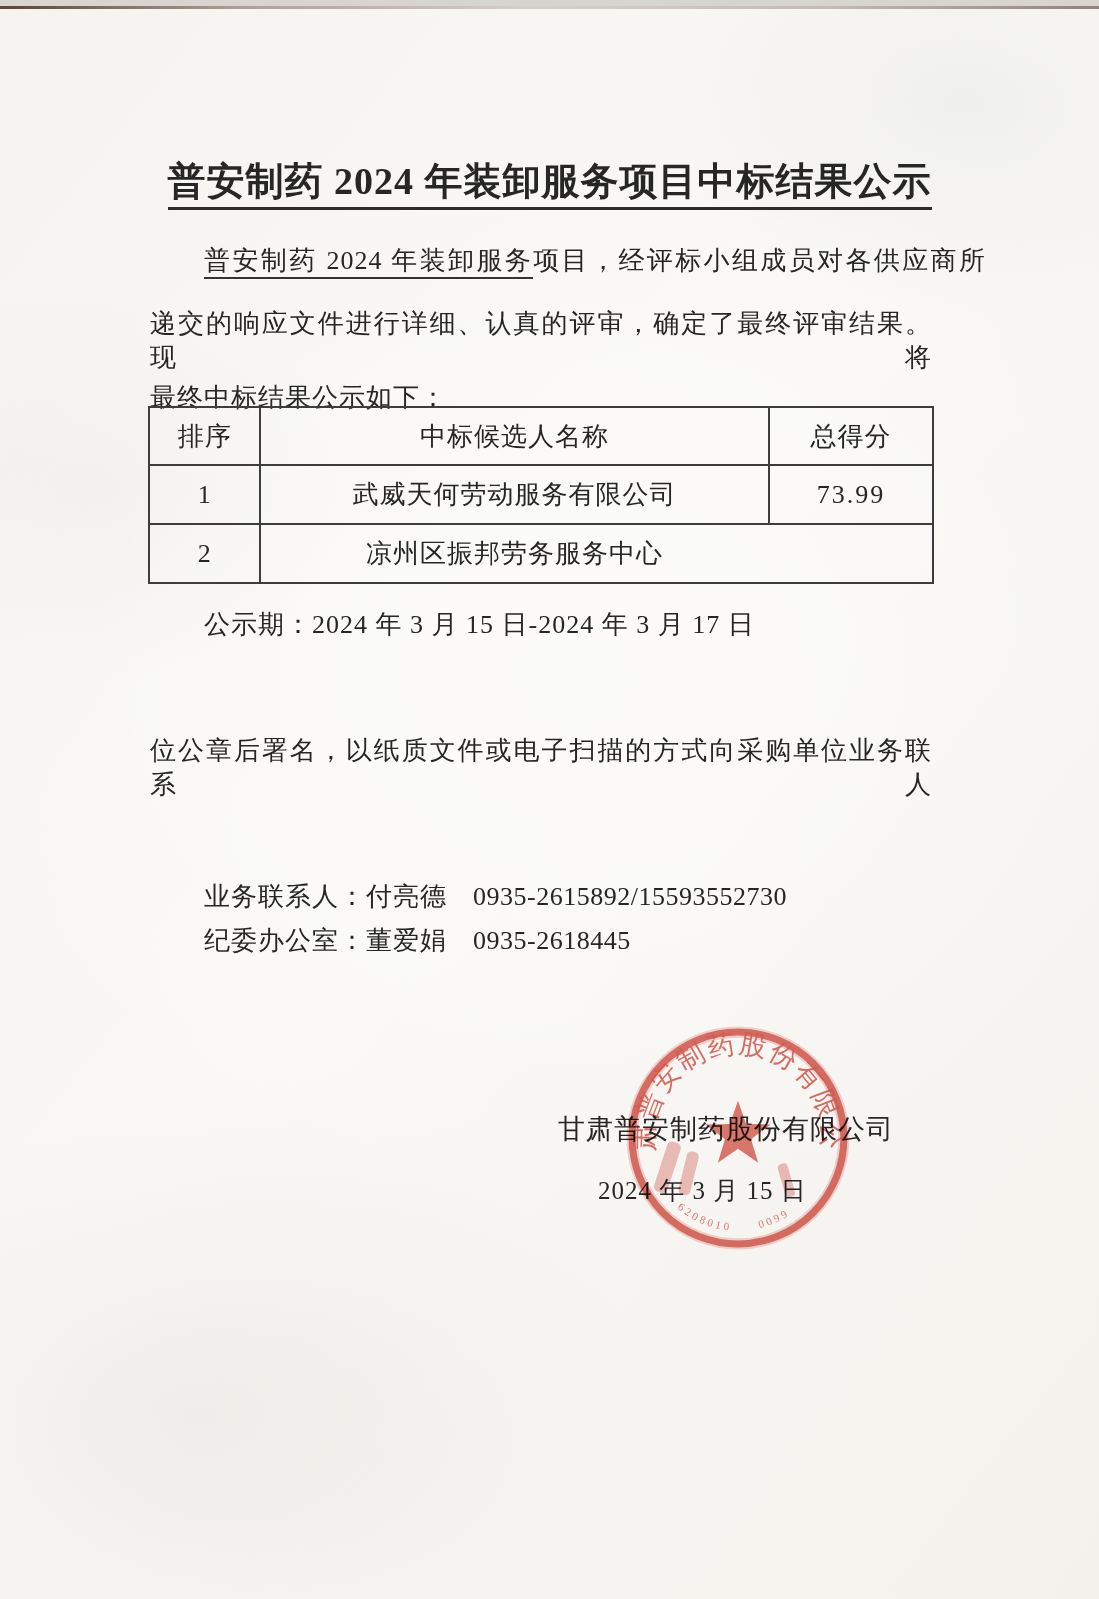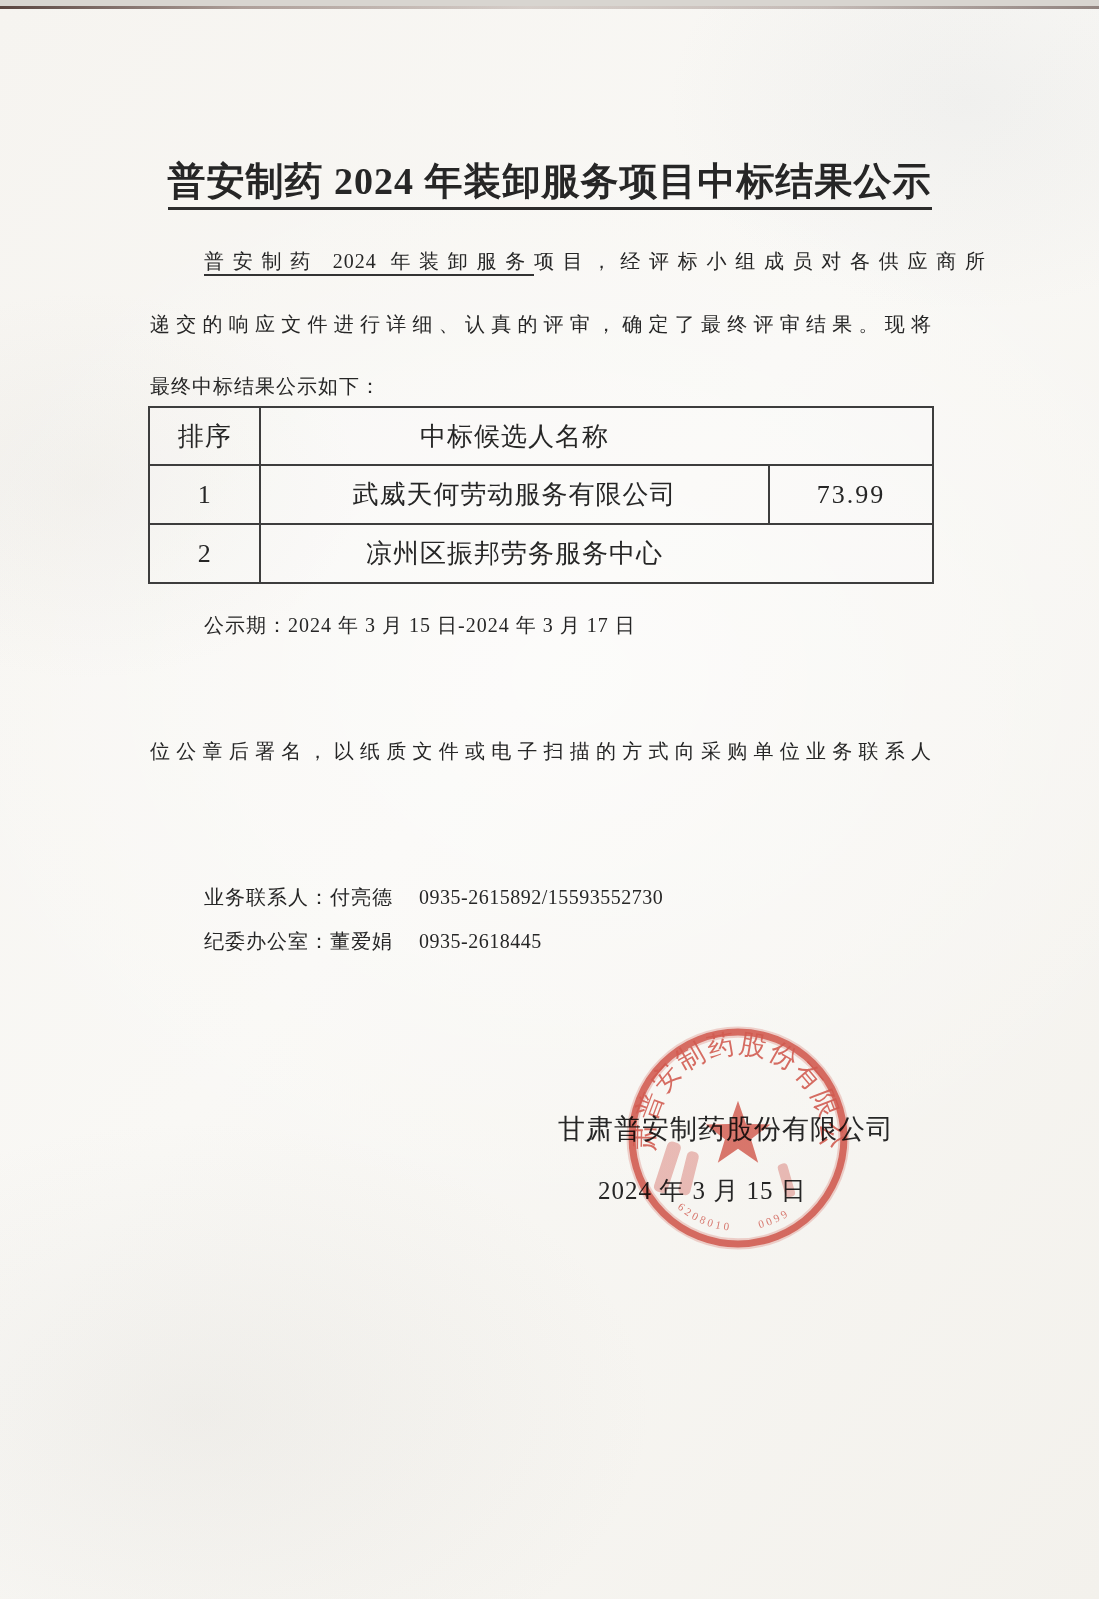--- a/index.html
+++ b/index.html
@@ -29,21 +29,21 @@
     background:linear-gradient(90deg,rgba(120,116,110,0.25),rgba(150,146,140,0.35),rgba(120,116,110,0.2));
   }
   .doc-title{
     position:absolute;top:150px;left:0;width:100%;
     text-align:center;font-size:38px;font-weight:bold;
     letter-spacing:1px;white-space:nowrap;
   }
   .doc-title .u{border-bottom:3px solid #2c2c2c;padding-bottom:5px;}
   .bodyline{
     position:absolute;left:150px;width:782px;
-    font-size:20px;line-height:34px;letter-spacing:1px;
+    font-size:26px;line-height:34px;letter-spacing:1px;
     white-space:nowrap;
   }
   .justify{white-space:normal;text-align:justify;text-align-last:justify;}
   .indent{padding-left:54px;}
   .uline{border-bottom:2px solid #333;padding-bottom:2px;}
   .phone{margin-left:26px;letter-spacing:0.5px;}
   
   .doc-table{
     position:absolute;left:148px;top:400px;width:786px;
     border:2px solid #3d3d3d;box-sizing:border-box;
@@ -85,26 +85,27 @@
   <div class="scan-edge-top"></div>
 
   <div class="doc-title">
     <span class="u">普安制药 2024 年装卸服务项目中标结果公示</span>
   </div>
 
   <div class="bodyline justify indent" style="top:238px;">
     <span class="uline">普安制药 2024 年装卸服务</span><span>项目，经评标小组成员对各供应商所</span>
   </div>
   <div class="bodyline justify" style="top:301px;">递交的响应文件进行详细、认真的评审，确定了最终评审结果。现将</div>
-  <div class="bodyline" style="top:363px;">最终中标结果公示如下：</div>
+  <div class="bodyline" style="top:375px;">最终中标结果公示如下：</div>
 
   <div class="doc-table">
     <div class="t-row t-head">
       <div class="t-cell c-rank">排序</div>
       <div class="t-cell c-name">中标候选人名称</div>
+      <div class="t-cell c-score">总得分</div>
     </div>
     <div class="t-row t-body">
       <div class="t-cell c-rank">1</div>
       <div class="t-cell c-name">武威天何劳动服务有限公司</div>
       <div class="t-cell c-score score-num">73.99</div>
     </div>
     <div class="t-row t-body">
       <div class="t-cell c-rank">2</div>
       <div class="t-cell c-name">凉州区振邦劳务服务中心</div>
     </div>

